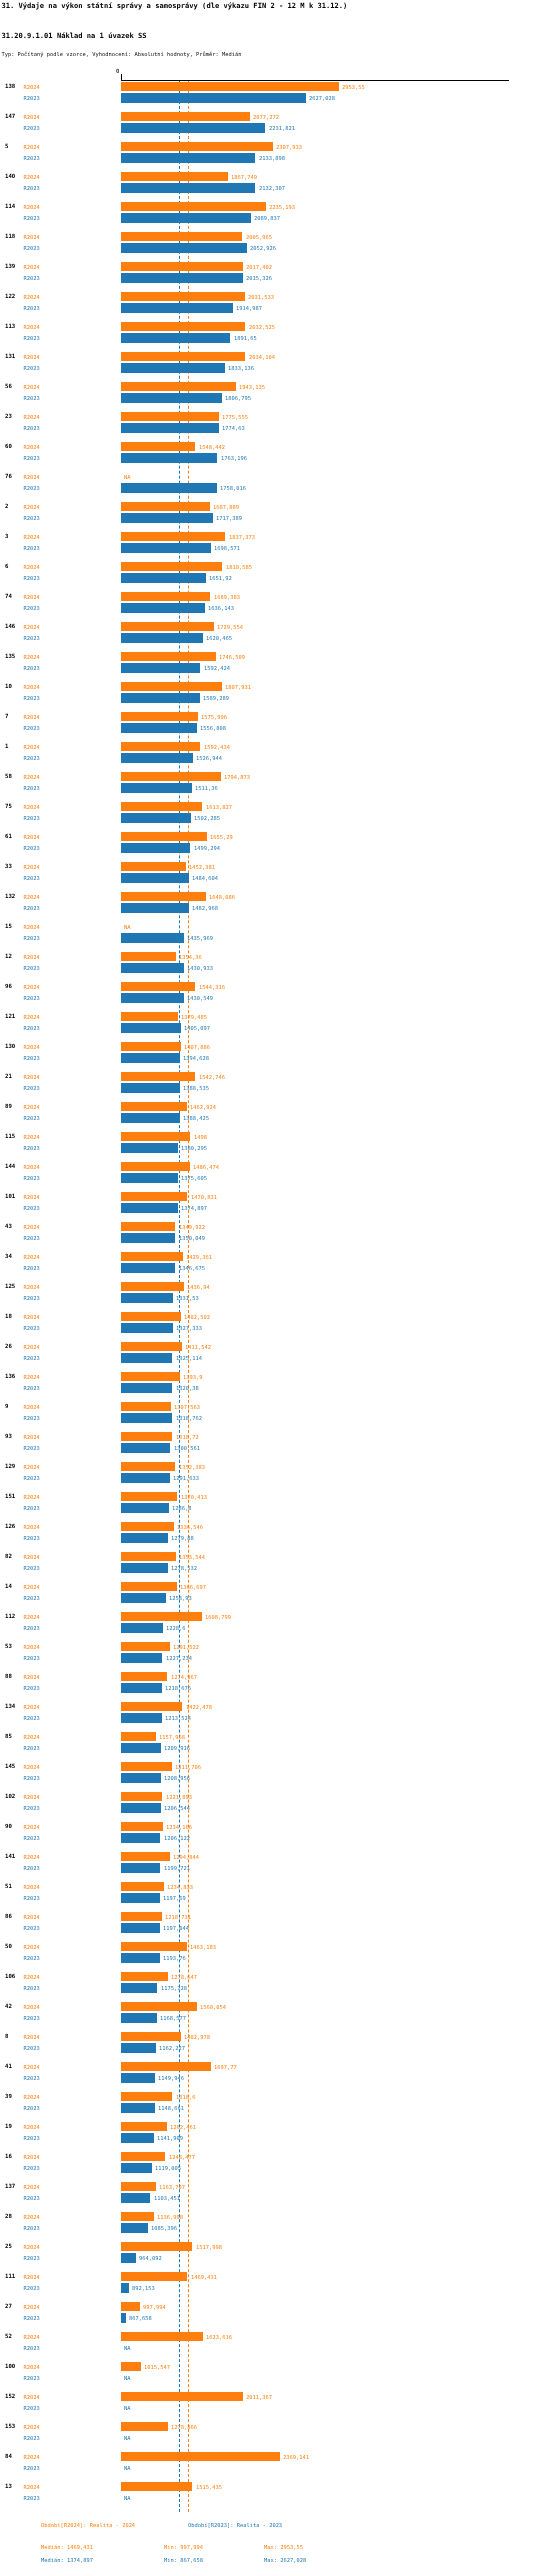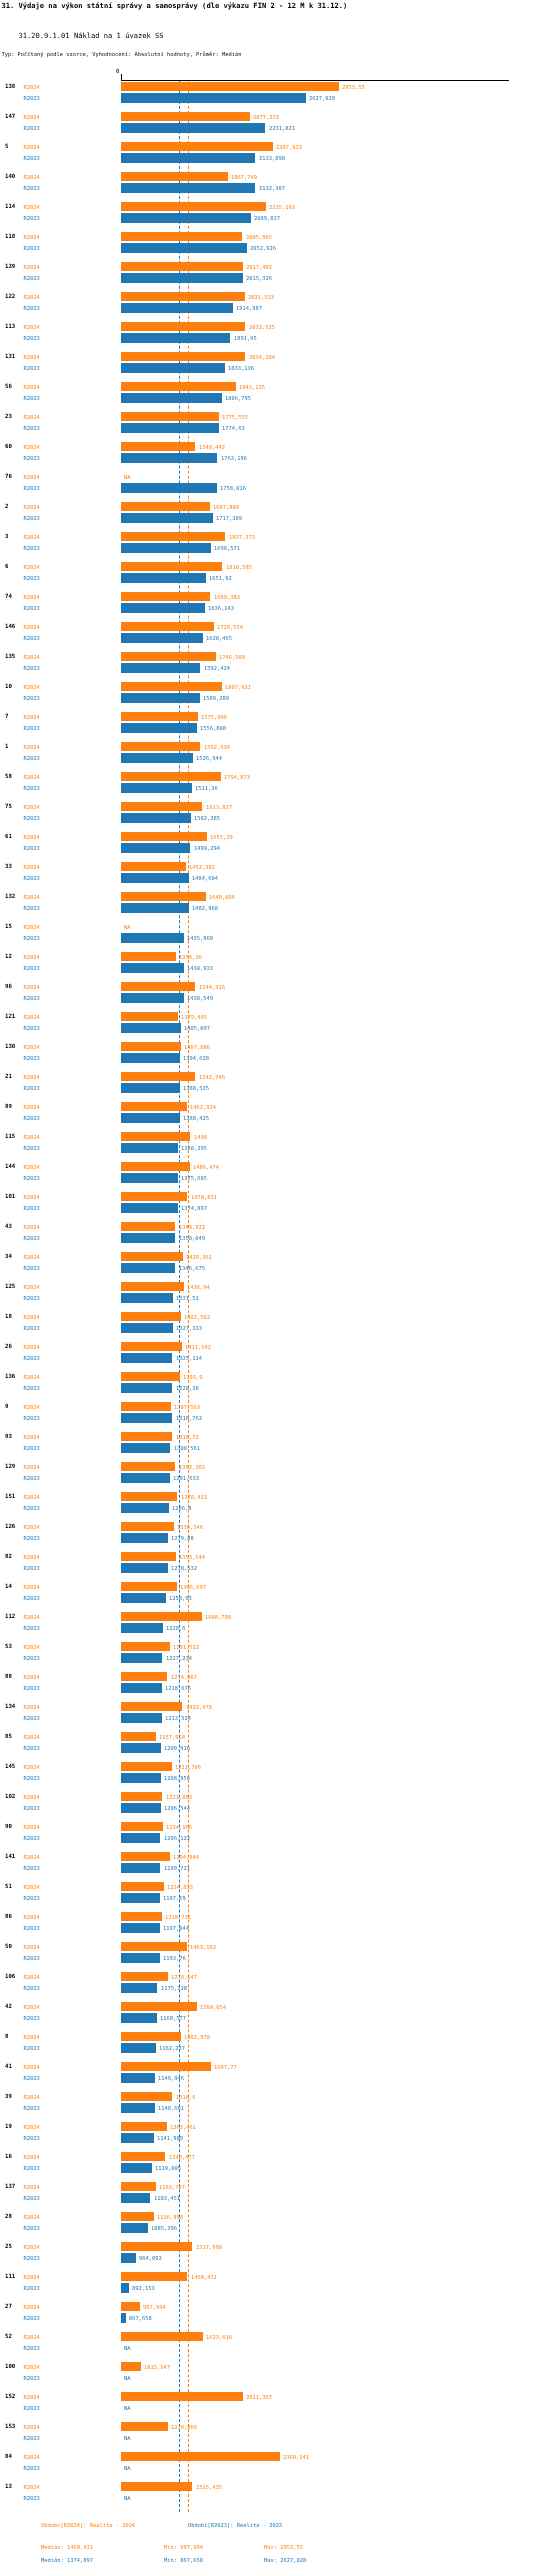--- a/index.html
+++ b/index.html
@@ -1,19 +1,19 @@
 <!DOCTYPE html>
 <html style="--c24: #FF7F0E; --c23: #1F77B4;font-size:11.4px"><head>
 <meta charset="utf-8">
 <style>
   html,body{margin:0;padding:0;background:#fff;}
   #page{position:relative;width:536px;height:2576px;background:#fff;
         font-family:"DejaVu Sans Mono",monospace;overflow:hidden;}
   .title{position:absolute;left:1.4px;top:1.4px;font-size:7.1px;font-weight:bold;color:#000;white-space:pre;}
-  .subtitle{position:absolute;left:1.4px;top:31px;font-size:7.1px;font-weight:normal;color:#000;white-space:pre;padding-left:17px;}
+  .subtitle{position:absolute;left:1.4px;top:31px;font-size:7.1px;font-weight:bold;color:#000;white-space:pre;}
   .meta{position:absolute;left:1.4px;top:51px;font-size:5.4px;color:#111;white-space:pre;}
   .axis-line{position:absolute;left:121px;top:80px;width:388px;height:1.4px;background:#000;}
   .axis-tick{position:absolute;left:121px;top:74px;width:1.4px;height:5.7px;background:#000;}
   .axis-zero{position:absolute;left:116px;top:68px;font-size:5.7px;color:#000;}
   .median-line{position:absolute;top:81px;height:2431px;width:0;border-left:0.7px dashed;}
   #plot{position:absolute;left:0;top:82px;width:536px;height:2443px;}
   .group{position:absolute;left:0;width:536px;height:30px;}
   .gid{position:absolute;left:5px;top:1.4px;font-size:5.7px;font-weight:bold;color:#000;}
   .slab{position:absolute;left:23.6px;font-size:5.4px;}
   .bar{position:absolute;left:121px;height:9.3px;}

